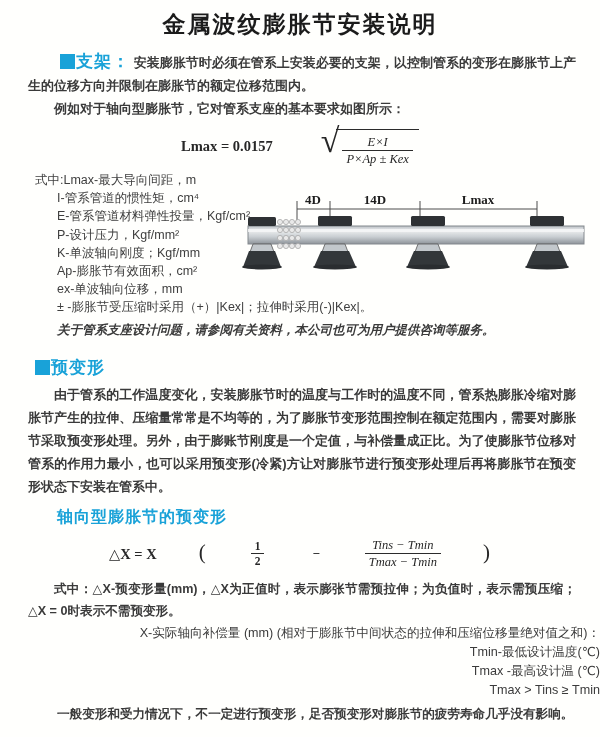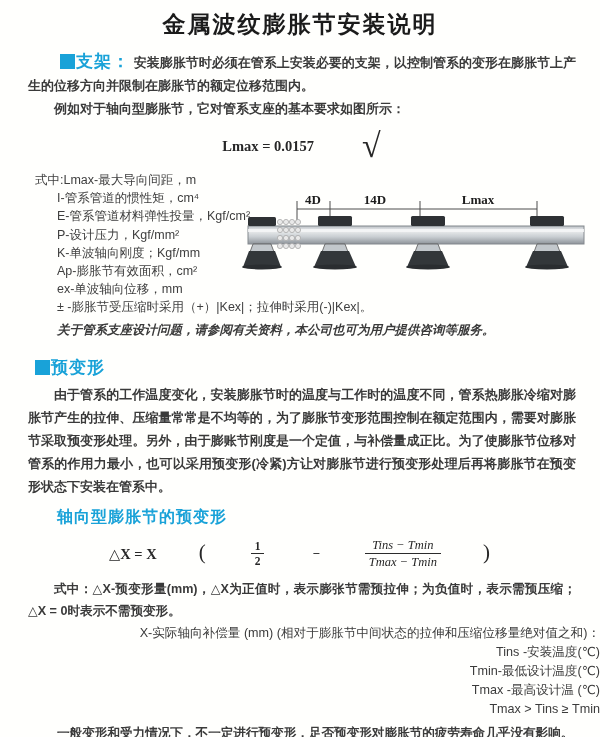--- a/index.html
+++ b/index.html
@@ -87,20 +87,26 @@
   <div class="title">金属波纹膨胀节安装说明</div>
 
   <p class="para intro"><span class="bullet"></span><span class="sec-label">支架：</span> <span>安装膨胀节时必须在管系上安装必要的支架，以控制管系的变形在膨胀节上产生的位移方向并限制在膨胀节的额定位移范围内。</span></p>
 
   <p class="para example">例如对于轴向型膨胀节，它对管系支座的基本要求如图所示：</p>
 
   <div class="formula-row f-lmax">
     <span class="f-bold">Lmax = 0.0157</span>
     <span class="sqrt">
       <span class="sqrt-glyph">√</span>
+      <span class="sqrt-body">
+        <span class="frac">
+          <span class="num">E×I</span>
+          <span class="den">P×Ap ± Kex</span>
+        </span>
+      </span>
     </span>
   </div>
 
   <div class="defs">
     <div class="def-line first">式中:Lmax-最大导向间距，m</div>
     <div class="def-line">I-管系管道的惯性矩，cm⁴</div>
     <div class="def-line">E-管系管道材料弹性投量，Kgf/cm²</div>
     <div class="def-line">P-设计压力，Kgf/mm²</div>
     <div class="def-line">K-单波轴向刚度；Kgf/mm</div>
     <div class="def-line">Ap-膨胀节有效面积，cm²</div>
@@ -195,19 +201,18 @@
     <span class="minus">−</span>
     <span class="frac">
       <span class="num">Tins − Tmin</span>
       <span class="den">Tmax − Tmin</span>
     </span>
     <span class="paren">)</span>
   </div>
 
   <p class="para note-para">式中：△X-预变形量(mm)，△X为正值时，表示膨张节需预拉伸；为负值时，表示需预压缩；△X = 0时表示不需预变形。</p>
   <div class="plain-line gap">X-实际轴向补偿量 (mm) (相对于膨胀节中间状态的拉伸和压缩位移量绝对值之和)：</div>
-  <div class="plain-line">Tins -安装温度(℃)</div>
   <div class="plain-line">Tmin-最低设计温度(℃)</div>
   <div class="plain-line">Tmax -最高设计温 (℃)</div>
   <div class="plain-line">Tmax &gt; Tins ≥ Tmin</div>
   <div class="general-line">一般变形和受力情况下，不一定进行预变形，足否预变形对膨胀节的疲劳寿命几乎没有影响。</div>
 
 </div>
 
 </body></html>

